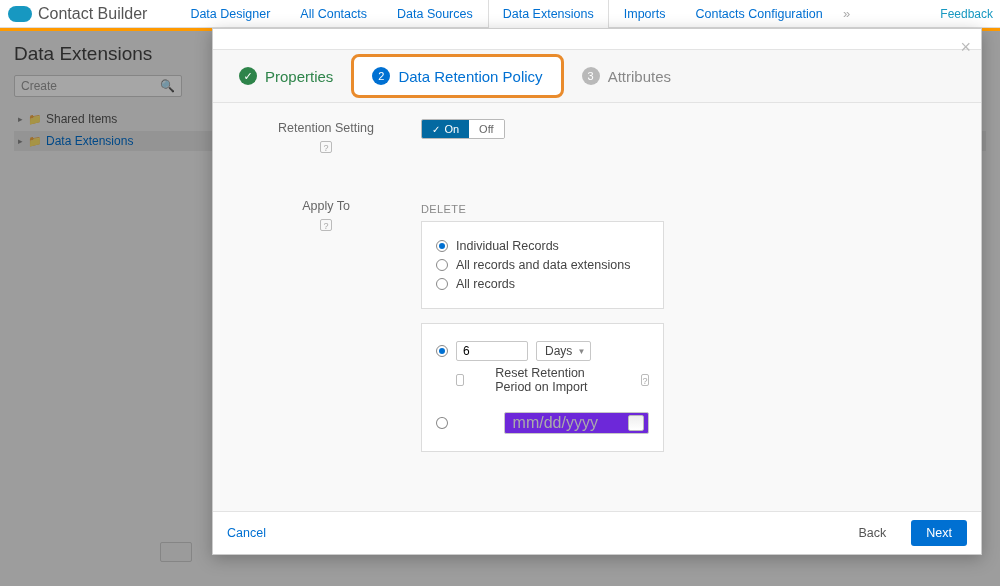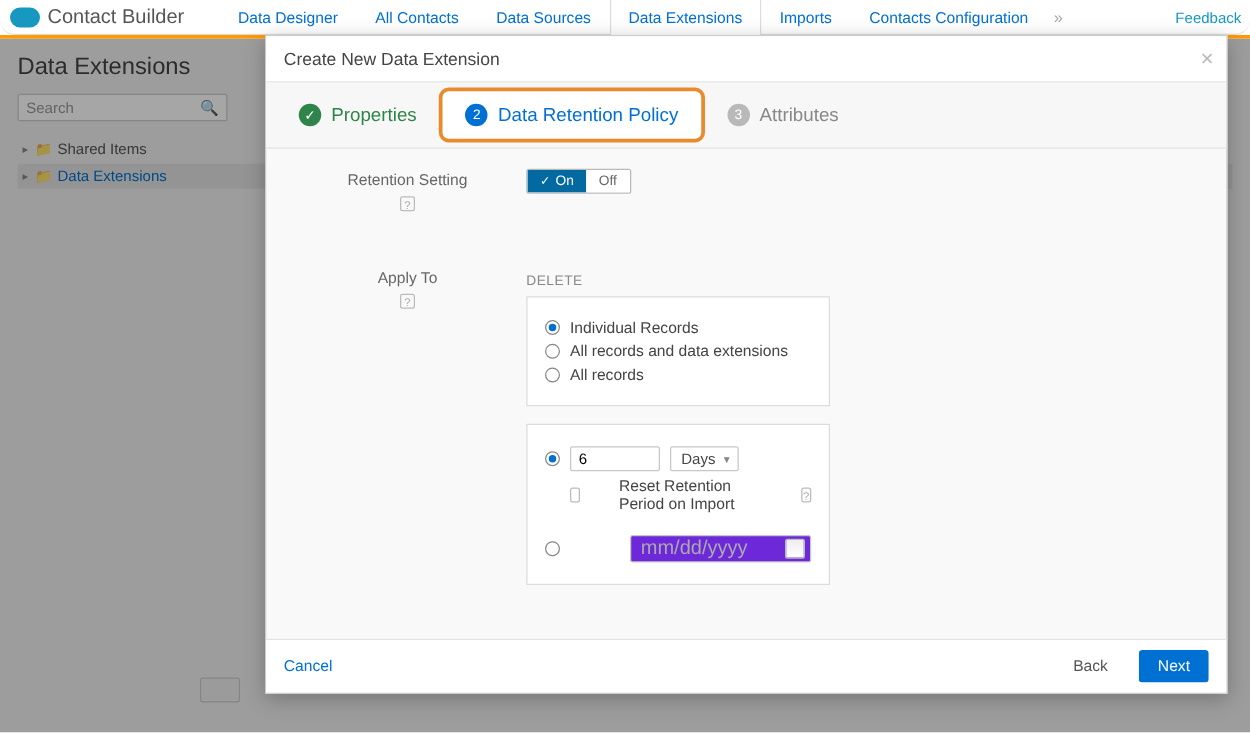--- a/index.html
+++ b/index.html
@@ -1,18 +1,18 @@
 <!DOCTYPE html>
 <html><head>
 <meta charset="utf-8">
 <style>
 * { box-sizing: border-box; margin: 0; padding: 0; }
 body { font-family: Arial, Helvetica, sans-serif; font-size: 13px; color: #333; background: #fff; width: 1000px; height: 586px; overflow: hidden; position: relative; }
 
-.topbar { height: 28px; display: flex; align-items: center; border-bottom: 1px solid #ddd; background: #fff; border-radius: 12px; }
+.topbar { height: 28px; display: flex; align-items: center; border-bottom: 1px solid #ddd; background: #fff; }
 .brand { display: flex; align-items: center; margin-left: 8px; margin-right: 28px; }
 .cloud-icon { width: 24px; height: 16px; background: #1798c1; border-radius: 8px; position: relative; margin-right: 6px; }
 .brand-title { font-size: 16px; color: #555; }
 .tabnav { display: flex; height: 100%; align-items: stretch; }
 .tabnav-item { padding: 0 14px; display: flex; align-items: center; color: #0070d2; font-size: 12.5px; cursor: pointer; border-left: 1px solid transparent; border-right: 1px solid transparent; }
 .tabnav-item.active { border-left: 1px solid #ddd; border-right: 1px solid #ddd; background: #fff; position: relative; }
 .tabnav-item.active::after { content:""; position:absolute; left:0; right:0; bottom:-3px; height:3px; background:#fff; }
 .tabnav-more { width: 18px; color:#aaa; display:flex; align-items:center; justify-content:center; }
 .feedback { margin-left: auto; margin-right: 7px; color:#1798c1; font-size:12px; cursor:pointer; }
 
@@ -106,40 +106,39 @@
       </div>
     <div class="tabnav-more">»</div>
   </div>
   <div class="feedback"><span>Feedback</span></div>
 </div>
 <div class="orangebar"></div>
 
 <div class="page">
   <div class="page-title">Data Extensions</div>
   <div class="searchbox">
-    <span>Search</span>
+    <span>Create</span>
     <span class="mag">🔍</span>
   </div>
   <div class="tree-item">
     <span class="tri">▸</span>
     <span class="fld">📁</span>
     <span class="lbl">Shared Items</span>
   </div>
   <div class="tree-item sel">
     <span class="tri">▸</span>
     <span class="fld">📁</span>
     <span class="lbl">Data Extensions</span>
   </div>
   <div class="bottom-btn"></div>
 </div>
 
 <div class="overlay"></div>
 <div class="modal">
   <div class="modal-header">
-    <span>Create New Data Extension</span>
     <span class="modal-close">×</span>
   </div>
 
   <div class="wizard-steps">
     <div class="wstep done">
       <span class="badge">✓</span>
       <span>Properties</span>
     </div>
     <div class="wstep current">
       <span class="badge">2</span>

